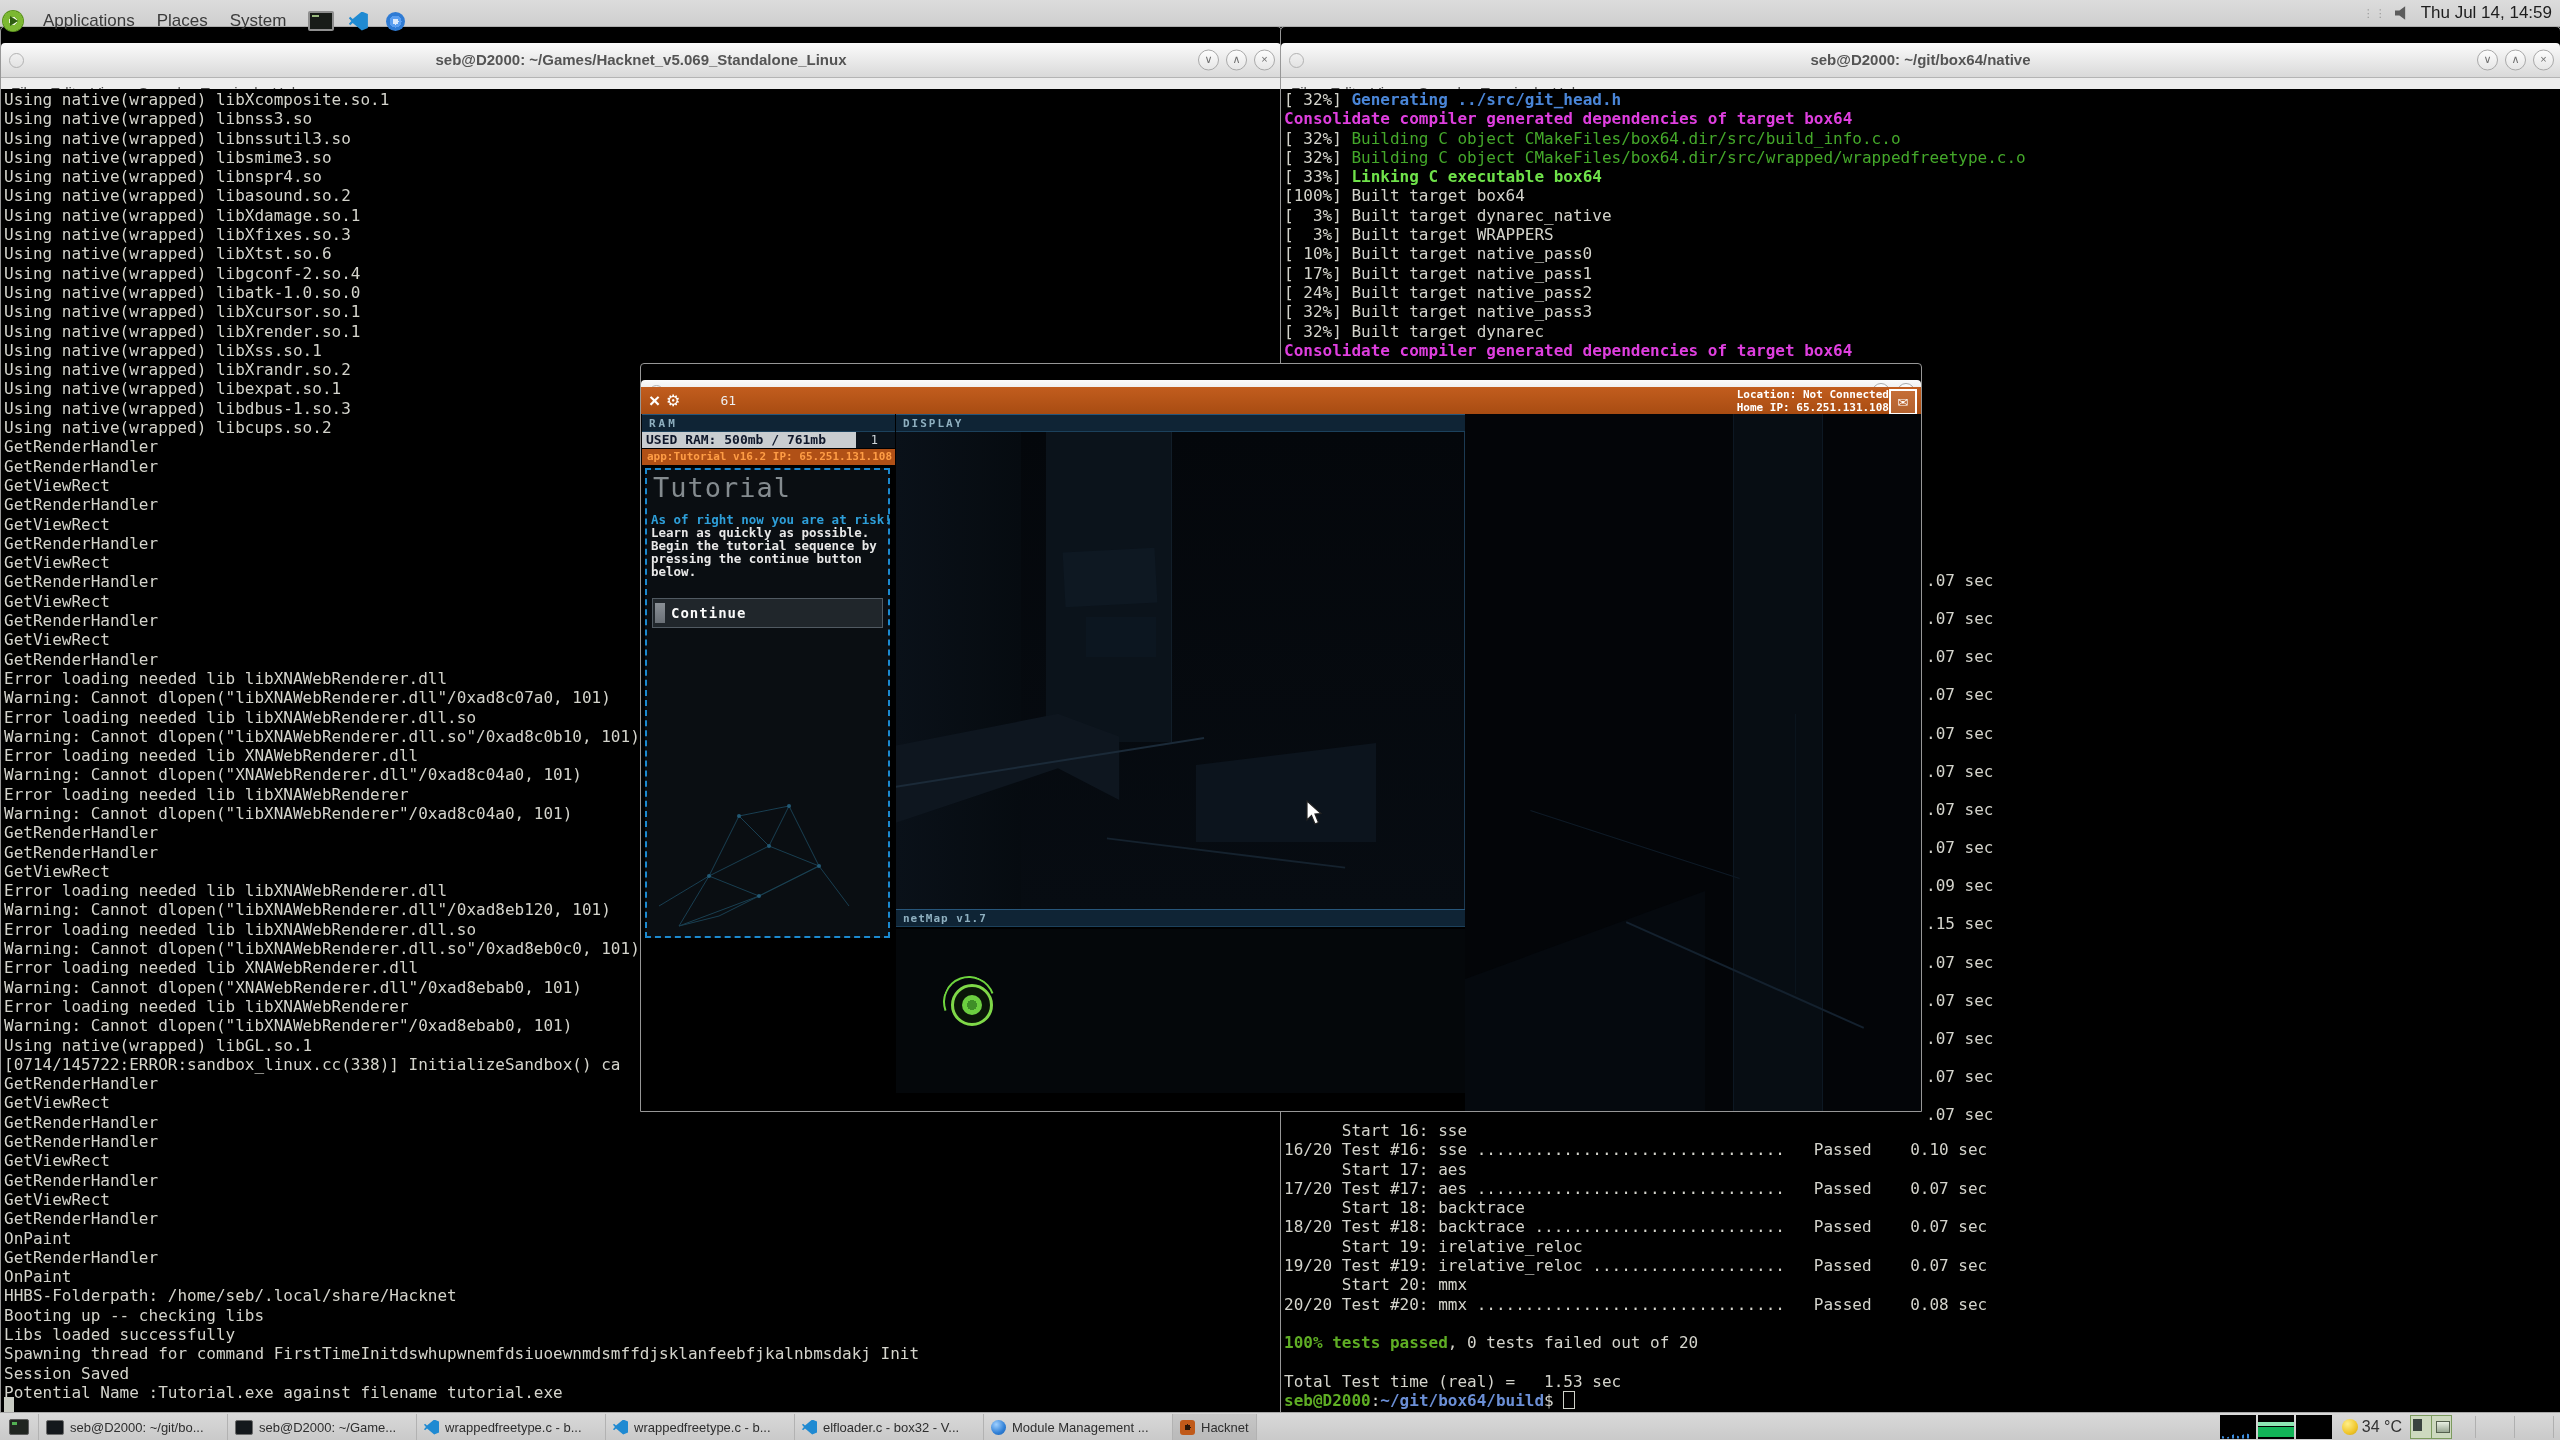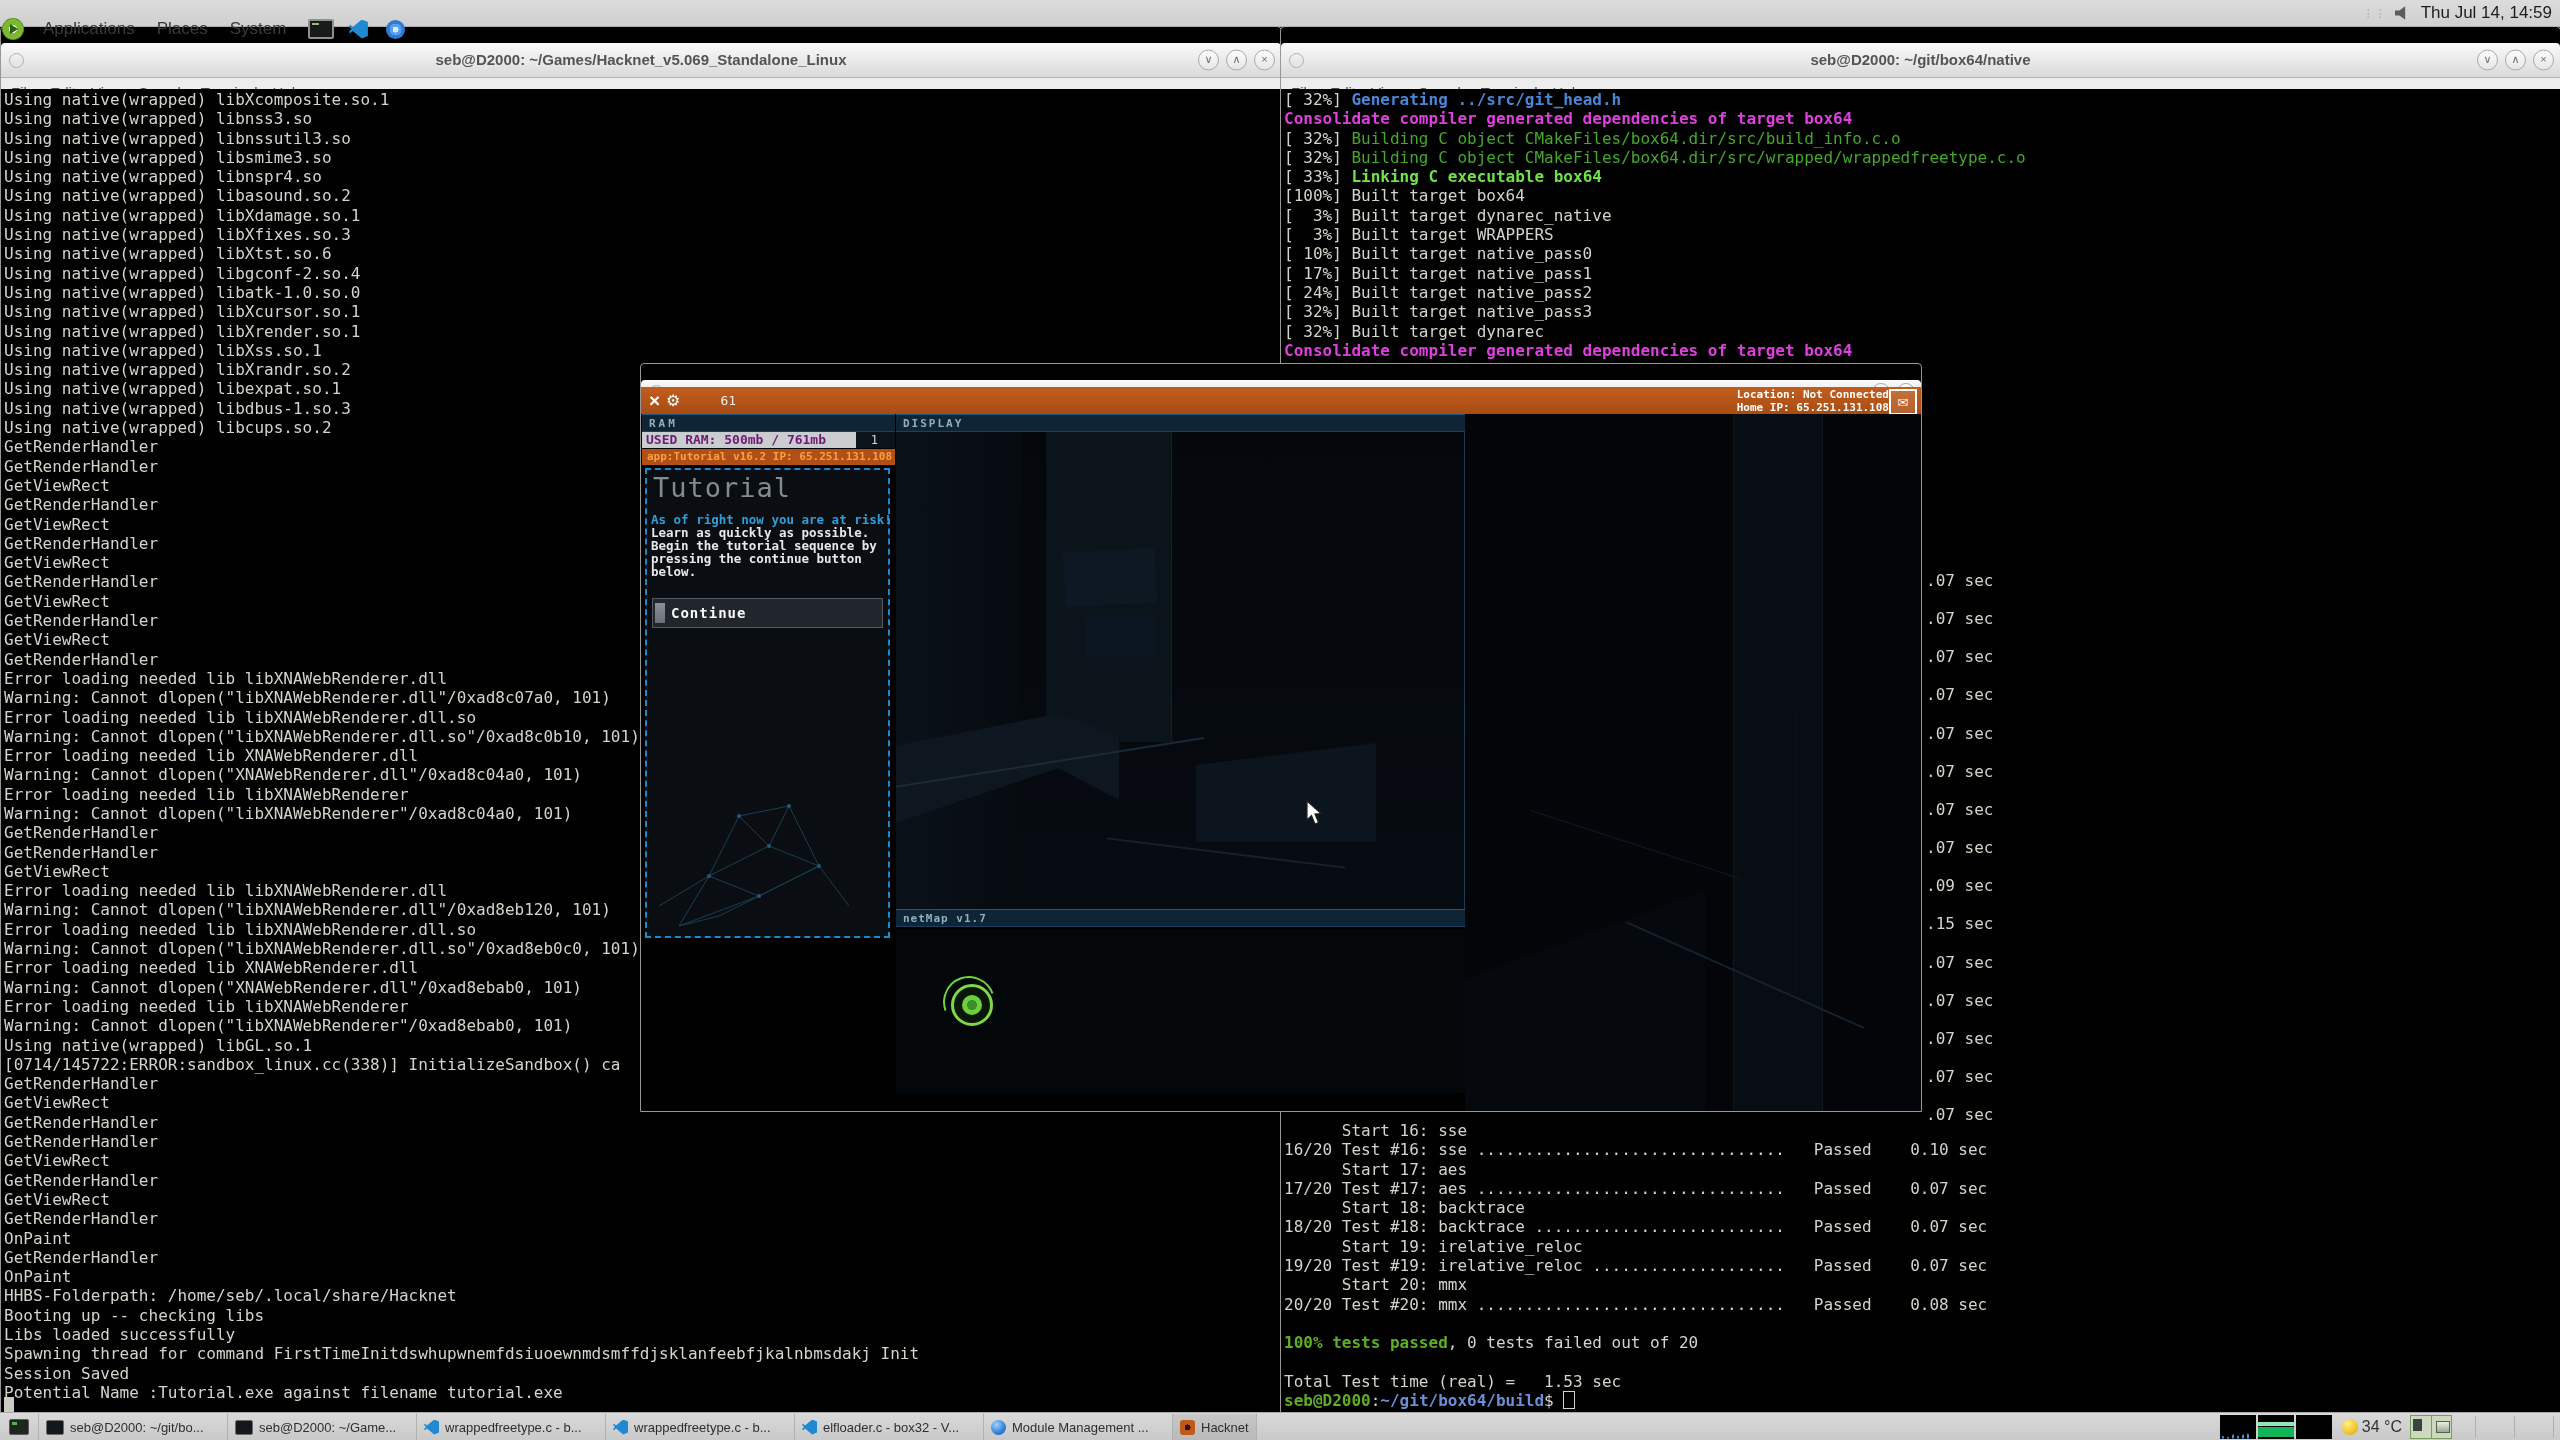--- a/index.html
+++ b/index.html
@@ -1,20 +1,20 @@
 <!DOCTYPE html>
 <html><head>
 <meta charset="utf-8">
 <style>
   html,body{margin:0;padding:0;background:#000;}
   .stage{position:relative;width:2560px;height:1440px;overflow:hidden;background:#1a1a1a;font-family:"Liberation Sans",sans-serif;}
 
   
   .panel{position:absolute;left:0;top:0;width:2560px;height:26px;background:linear-gradient(#dcdcdc,#cfcfcf);border-bottom:1px solid #aeaeae;z-index:30;}
-  .panel-left{position:absolute;left:0;top:16px;height:26px;display:flex;align-items:center;}
+  .panel-left{position:absolute;left:0;top:8px;height:26px;display:flex;align-items:center;}
   .logo{width:22px;height:22px;margin:0 8px 0 2px;border-radius:50%;background:radial-gradient(circle at 50% 50%, #eaf5d8 0 4px, #7cb832 4px 10px, #5d9420 10px);position:relative;}
   .logo:after{content:"";position:absolute;left:8px;top:6px;border-left:8px solid #2e5c10;border-top:5px solid transparent;border-bottom:5px solid transparent;}
   .panel-menu{font-size:17px;color:#3a3a3a;padding:0 11px;height:26px;line-height:26px;}
   .launcher{width:26px;height:24px;margin-left:11px;display:flex;align-items:center;justify-content:center;}
   .icon-terminal-sm{width:22px;height:16px;background:#181c18;border:2px solid #8f8f8f;border-radius:2px;position:relative;}
   .icon-terminal-sm:after{content:"";position:absolute;left:2px;top:2px;width:7px;height:2px;background:#9ab87e;}
   .icon-vscode{width:19px;height:19px;background:#1f8ad2;clip-path:polygon(68% 0%,100% 13%,100% 87%,68% 100%,20% 60%,7% 72%,0% 65%,13% 50%,0% 35%,7% 28%,20% 40%);}
   .icon-chromium{width:19px;height:19px;border-radius:50%;background:radial-gradient(circle at 50% 50%, #dceafc 0 3px, #5a9ef0 3px 6px, #2f7bd4 6px 10px);}
   .panel-right{position:absolute;right:0;top:0;height:26px;display:flex;align-items:center;}
   .grip{color:#9a9a9a;font-size:11px;letter-spacing:1px;margin-right:8px;}
@@ -51,21 +51,21 @@
   
   .hk{z-index:10;border-radius:4px 4px 0 0;}
   .hk-topbar{position:absolute;left:0;right:0;top:23px;height:27px;background:linear-gradient(#c25d1e,#a84c12);display:flex;align-items:center;}
   .hk-x{color:#fff;font-weight:bold;font-size:19px;margin-left:8px;line-height:27px;}
   .hk-gear{color:#fff;font-size:16px;margin-left:6px;}
   .hk-counter{color:#efefef;font-family:"DejaVu Sans Mono",monospace;font-size:13px;margin-left:40px;}
   .hk-loc{position:absolute;right:32px;top:1px;text-align:right;color:#fff;font-family:"DejaVu Sans Mono",monospace;font-size:11px;font-weight:bold;line-height:13px;}
   .hk-mail{position:absolute;right:4px;top:2px;width:24px;height:22px;border:2px solid #fff;display:flex;align-items:center;justify-content:center;color:#fff;font-size:13px;background:rgba(255,255,255,0.12);}
   .hk-content{position:absolute;left:0;right:0;top:50px;bottom:0;background:#000;}
   .sec-hdr{position:absolute;height:18px;background:#0f2435;border-top:1px solid #27567a;border-bottom:1px solid #1c415c;color:#8fb0c0;font-family:"DejaVu Sans Mono",monospace;font-size:11px;font-weight:bold;letter-spacing:3px;line-height:17px;padding-left:7px;box-sizing:border-box;}
-  .ram-used{position:absolute;left:1px;top:18px;width:214px;height:16px;background:#c9cdd0;color:#701a75;font-family:"DejaVu Sans Mono",monospace;font-size:13px;font-weight:bold;line-height:16px;padding-left:4px;box-sizing:border-box;white-space:pre;}
+  .ram-used{position:absolute;left:1px;top:18px;width:214px;height:16px;background:#c9cdd0;color:#0f172a;font-family:"DejaVu Sans Mono",monospace;font-size:13px;font-weight:bold;line-height:16px;padding-left:4px;box-sizing:border-box;white-space:pre;}
   .ram-slot{position:absolute;left:215px;top:18px;width:39px;height:16px;background:#0b131b;color:#cfd6da;font-family:"DejaVu Sans Mono",monospace;font-size:12px;line-height:16px;text-align:right;padding-right:17px;box-sizing:border-box;}
   .ram-app{position:absolute;left:1px;top:35px;width:253px;height:16px;background:#b05016;color:#ff9d45;font-family:"DejaVu Sans Mono",monospace;font-size:11px;font-weight:bold;line-height:16px;padding-left:5px;box-sizing:border-box;white-space:pre;}
   .tut-panel{position:absolute;left:4px;top:54px;width:245px;height:470px;border:2px dashed #1b89cf;background:rgba(16,24,30,0.6);box-sizing:border-box;}
   .tut-title{position:absolute;left:6px;top:2px;font-family:"DejaVu Sans Mono",monospace;font-size:27px;color:#848b8f;letter-spacing:1px;}
   .tut-warn{position:absolute;left:4px;top:42px;font-family:"DejaVu Sans Mono",monospace;font-size:12.5px;font-weight:bold;color:#2e9fd9;white-space:pre;}
   .tut-body{position:absolute;left:4px;top:56px;font-family:"DejaVu Sans Mono",monospace;font-size:12.5px;font-weight:bold;color:#e8e8e8;line-height:13px;white-space:pre;}
   .tut-btn{position:absolute;left:5px;top:128px;width:229px;height:28px;background:#20262b;border:1px solid #515a62;display:flex;align-items:center;}
   .tut-btn-tab{width:10px;height:20px;margin-left:2px;background:linear-gradient(#8a9096,#6a7077);}
   .tut-btn-label{color:#fafafa;font-family:"DejaVu Sans Mono",monospace;font-size:14px;font-weight:bold;letter-spacing:1px;margin-left:6px;}
   .tut-wire{position:absolute;left:2px;top:286px;opacity:0.75;}

